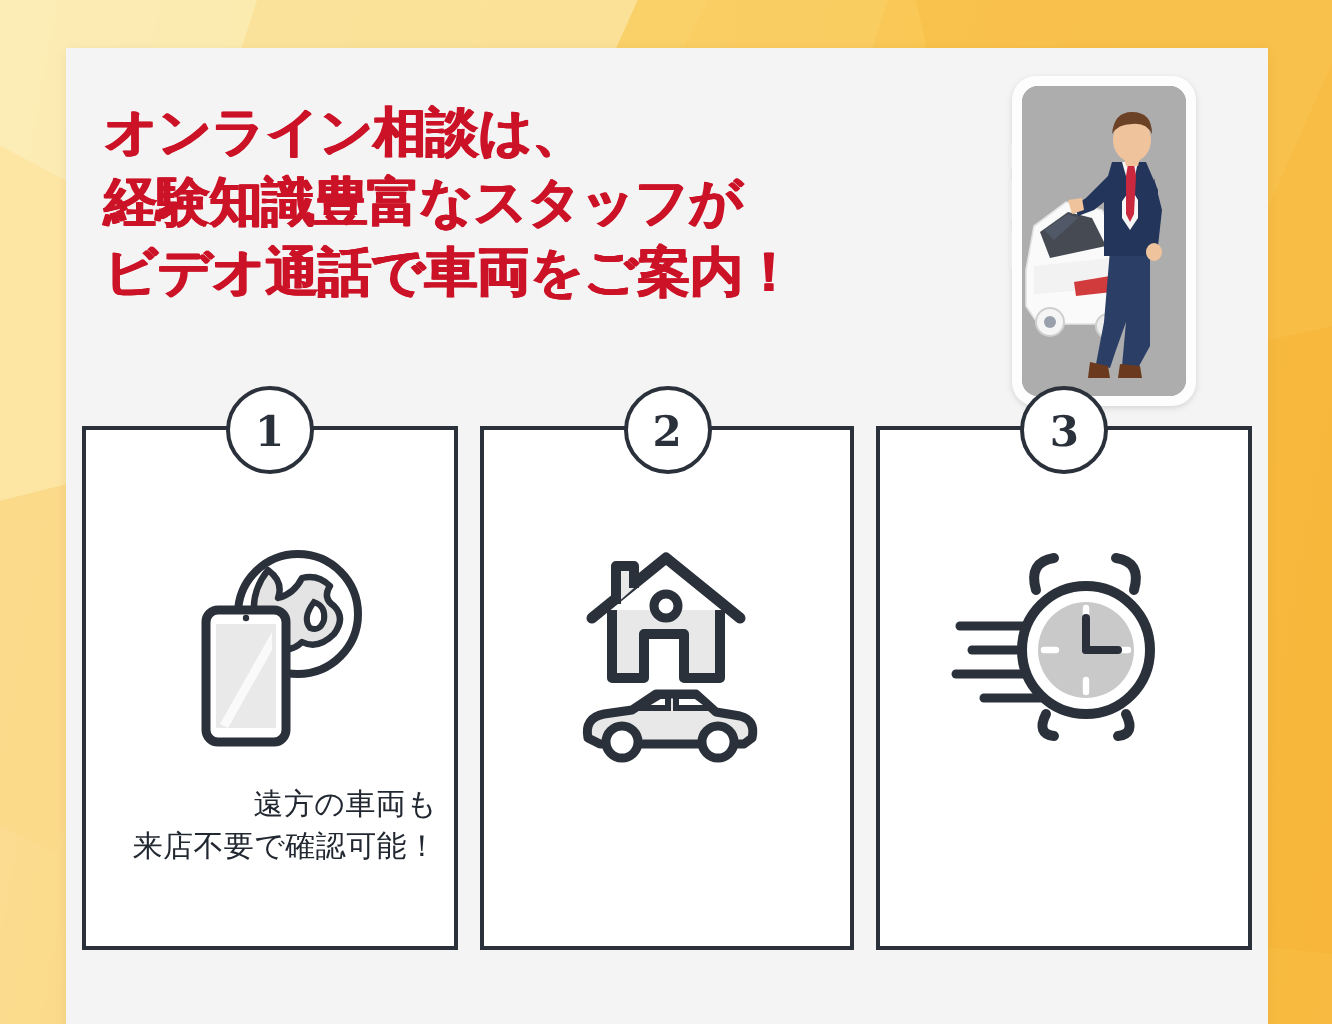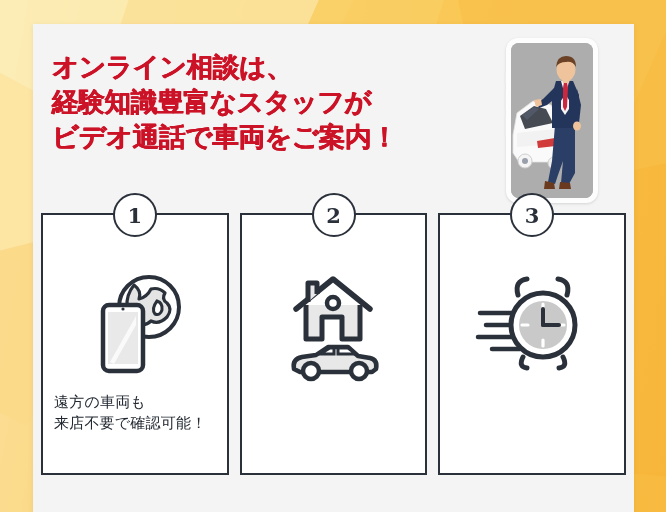--- a/index.html
+++ b/index.html
@@ -196,21 +196,21 @@
     left: 11px;
     right: 8px;
     bottom: 46px;
     color: #222831;
     font-family: "DejaVu Sans", "Liberation Sans", sans-serif;
     font-size: 15px;
     line-height: 1.45;
     white-space: pre-line;
     letter-spacing: 0.2px;
   }
-  .card-1 .card-text { bottom: 38px; }
+  .card-1 .card-text { bottom: 38px; text-align: right; }
 </style>
 </head>
 <body>
 
 <div class="stage">
 
   <div class="bg-base"></div>
   <div class="facet facet-1"></div>
   <div class="facet facet-2"></div>
   <div class="facet facet-3"></div>

